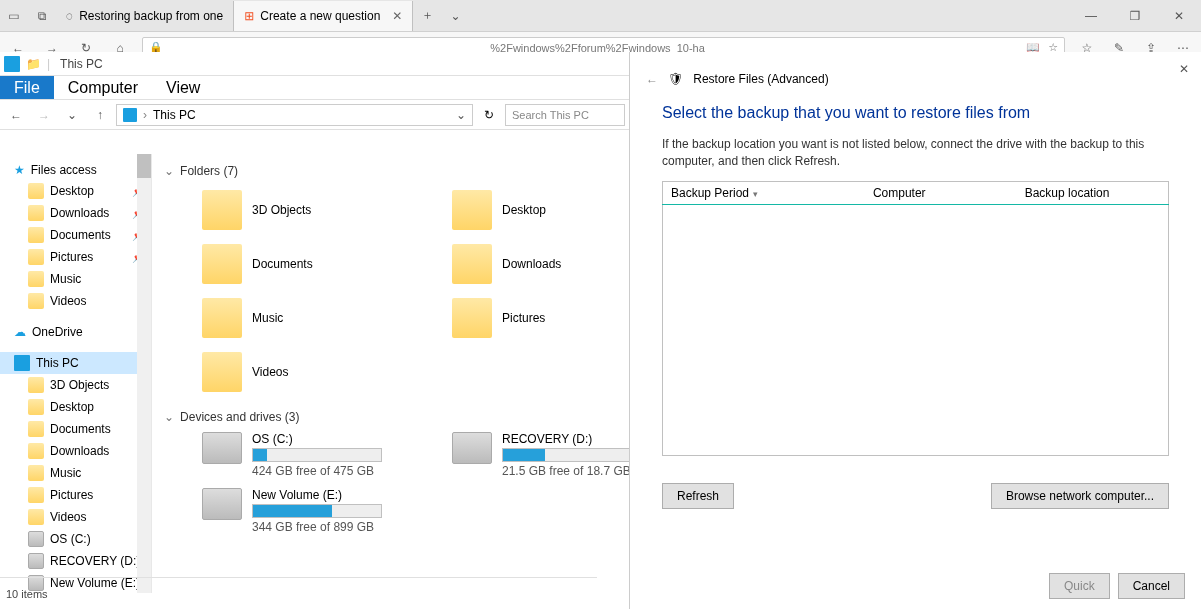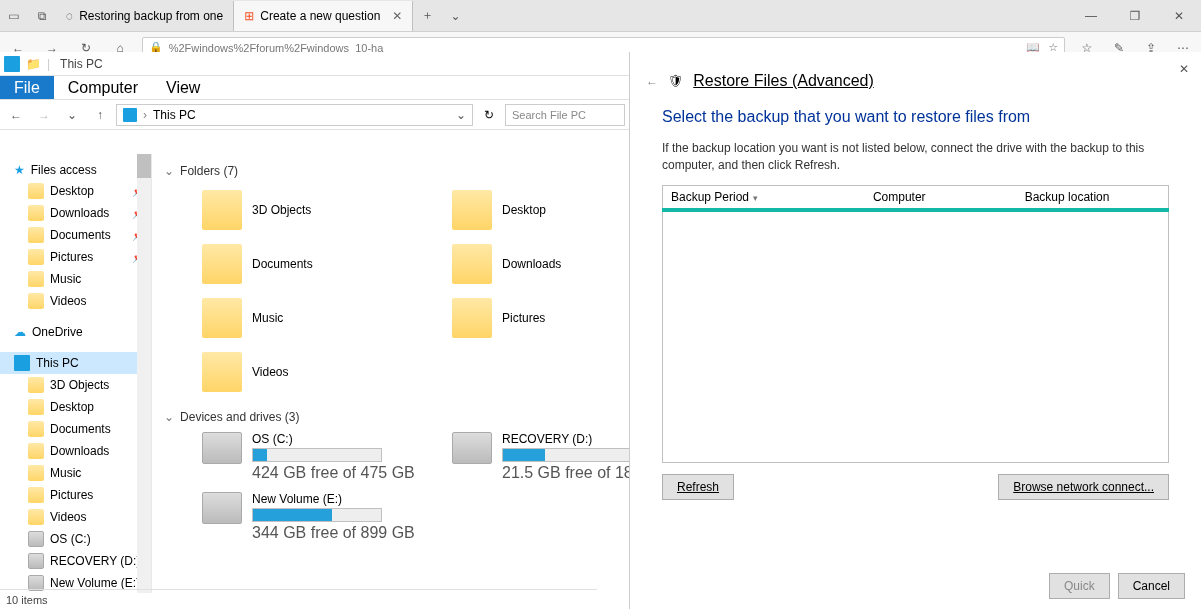--- a/index.html
+++ b/index.html
@@ -52,38 +52,38 @@
 .fold { display:flex; align-items:center; gap:10px; height:48px; }
 .fold .fico { width:40px; height:40px; flex:none; }
 .fold .lbl { font-size:12px; }
 .drv-grid { display:grid; grid-template-columns:240px 240px; gap:10px 10px; padding:4px 12px 10px 50px; }
 .drv { display:flex; gap:10px; }
 .drv .dico { width:40px; height:32px; flex:none; }
 .drv .dinfo { flex:1; }
 .drv .dname { font-size:12px; margin-bottom:2px; }
 .drv .bar { width:130px; height:14px; border:1px solid #c0c0c0; background:#eee; margin-bottom:2px; }
 .drv .bar .fill { height:100%; background:#26a0da; }
-.drv .free { font-size:16px; color:#555; }
-
-.status { position:absolute; bottom:0; left:0; right:604px; height:20px; border-top:1px solid #e0e0e0; padding:0 6px; font-size:11px; color:#444; display:flex; align-items:center; }
+.drv .free { font-size:12px; color:#555; }
+
+.status { position:absolute; bottom:0; left:0; right:604px; height:32px; border-top:1px solid #e0e0e0; padding:0 6px; font-size:11px; color:#444; display:flex; align-items:center; }
 
 
 .dlg { position:absolute; right:0; top:52px; width:572px; bottom:0; background:#fff; border-left:1px solid #ccc; }
 .dlg .close { position:absolute; right:12px; top:10px; color:#555; }
 .dlg .hdr { display:flex; align-items:center; gap:10px; padding:20px 16px 8px 16px; }
 .dlg .hdr .back { color:#888; }
-.dlg .hdr .ttl { font-size:16px;text-decoration:underline; }
+.dlg .hdr .ttl { font-size:12px; }
 .dlg .main { padding:10px 32px 0 32px; }
 .dlg h1 { color:#003399; font-weight:normal; font-size:16px; margin-bottom:14px; }
 .dlg .hint { font-size:12px; color:#333; line-height:1.45; margin-bottom:10px; }
 .dlg table { width:100%; border:1px solid #c0c0c0; border-collapse:collapse; }
-.dlg th { text-align:left; font-weight:normal; font-size:12px; padding:4px 8px; border-bottom:4px solid #14b8a6; }
+.dlg th { text-align:left; font-weight:normal; font-size:12px; padding:4px 8px; border-bottom:1px solid #14b8a6; }
 .dlg th .dd { font-size:9px; color:#777; margin-left:4px; }
 .dlg .tbody { height:250px; }
-.dlg .btns1 { display:flex; justify-content:space-between; margin-top:11px;text-decoration:underline; }
+.dlg .btns1 { display:flex; justify-content:space-between; margin-top:27px; }
 .dlg .btn { border:1px solid #adadad; background:#e1e1e1; padding:5px 14px; font-size:12px; }
 .dlg .btn.dis { color:#888; }
 .dlg .ftr { position:absolute; bottom:10px; right:16px; display:flex; gap:8px; }
 
 
 .i-folder { background:linear-gradient(#ffe9a6,#ffd567); border-radius:2px; }
 .i-drive { background:linear-gradient(#ddd,#bbb); border:1px solid #aaa; border-radius:2px; }
 .i-star { color:#1a9fe0; }
 .i-cloud { color:#1a9fe0; }
 .i-pc { background:#1a9fe0; border-radius:1px; }
@@ -112,21 +112,21 @@
   </div>
 </div>
 
 <div class="br-addr">
   <span class="ic">←</span>
   <span class="ic">→</span>
   <span class="ic">↻</span>
   <span class="ic">⌂</span>
   <div class="url">
     <span style="margin-right:6px;">🔒</span>
-    <span style="flex:1;overflow:hidden;">%2Fwindows%2Fforum%2Fwindows_10-ha</span>
+    <span style="flex:1;overflow:hidden;text-align:center;">%2Fwindows%2Fforum%2Fwindows_10-ha</span>
     <span style="color:#555;">📖</span>
     <span style="margin-left:8px;">☆</span>
   </div>
   <div class="ric">
     <span>☆</span>
     <span>✎</span>
     <span>⇪</span>
     <span>⋯</span>
   </div>
 </div>
@@ -149,21 +149,21 @@
     <span class="nav">⌄</span>
     <span class="nav">↑</span>
     <div class="crumb">
       <span class="ico i-pc" style="width:14px;height:14px;"></span>
       <span style="color:#888;">›</span>
       <span>This PC</span>
       <span class="dd">⌄</span>
     </div>
     <span class="ref">↻</span>
     <div class="srch">
-        <span>Search File PC</span>
+        <span>Search This PC</span>
       </div>
   </div>
 
   <div class="body">
     <div class="nav-pane">
       <div class="nav-item">
         <span class="i-star">★</span>
         <span>Files access</span>
       </div>
       <div id="qa-list">
@@ -355,20 +355,20 @@
       <tbody>
           <tr>
             <td colspan="3">
               <div class="tbody"></div>
             </td>
           </tr>
         </tbody>
     </table>
     <div class="btns1">
       <button class="btn">Refresh</button>
-      <button class="btn">Browse network connect...</button>
+      <button class="btn">Browse network computer...</button>
     </div>
   </div>
   <div class="ftr">
     <button class="btn dis">Quick</button>
     <button class="btn">Cancel</button>
   </div>
 </div>
 
 </body></html>

